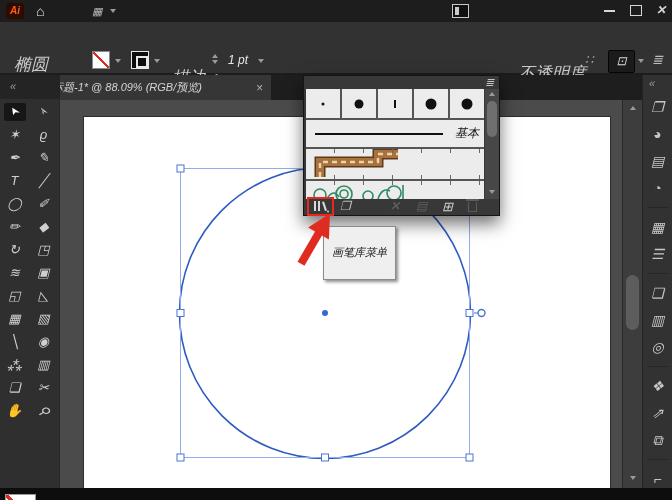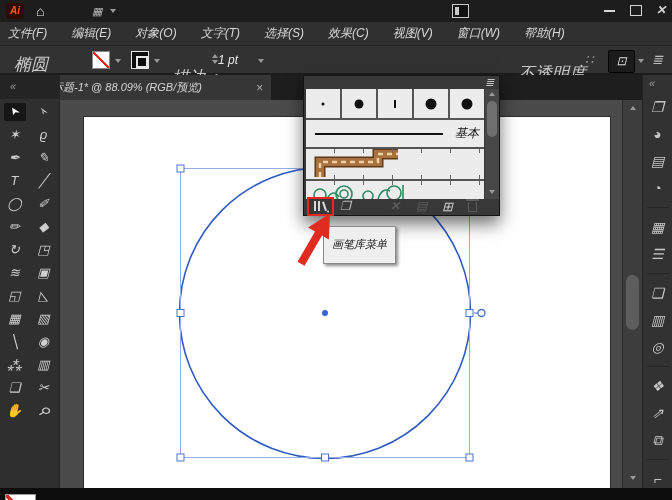--- a/index.html
+++ b/index.html
@@ -37,21 +37,21 @@
   .dotted{border-bottom:1px dotted #8a8a8a;padding-bottom:1px;}
   #tool-name{left:14px;top:7px;}
   #fill-swatch{left:92px;top:5px;width:18px;height:18px;background:
      linear-gradient(to top right,rgba(0,0,0,0) 44%,#d92b20 44%,#d92b20 56%,rgba(0,0,0,0) 56%),#fff;border:1px solid #8a8a8a;box-sizing:border-box;}
   #fill-chev{left:115px;top:13px;}
   #stroke-swatch{left:131px;top:5px;width:18px;height:18px;background:#0d0d0d;border:1px solid #e8e8e8;box-sizing:border-box;}
   #stroke-swatch i{position:absolute;left:4px;top:4px;width:8px;height:8px;border:2px solid #e8e8e8;}
   #stroke-chev{left:154px;top:13px;}
   #stroke-label{left:172px;top:20px;}
   #stepper{left:212px;top:8px;display:flex;flex-direction:column;gap:2px;}
-  #stroke-value{left:218px;top:7px;color:#e8e8e8;font-size:12px;}
+  #stroke-value{left:228px;top:7px;color:#e8e8e8;font-size:12px;}
   #weight-chev{left:258px;top:13px;}
   .preview-dd{height:21px;background:#e6e6e6;border:1px solid #111;display:flex;align-items:center;box-sizing:border-box;}
   #profile-dd{left:302px;top:49px;width:88px;}
   #profile-dd .ln{margin-left:8px;width:46px;height:2px;background:#111;}
   #profile-dd .t{margin-left:auto;margin-right:5px;color:#111;font-size:12px;}
   #profile-chev{left:395px;top:58px;}
   #brush-dd{left:412px;top:49px;width:84px;}
   #brush-dd .ln{margin-left:7px;width:40px;height:2px;background:#111;}
   #brush-dd .t{margin-left:auto;margin-right:5px;color:#111;font-size:12px;}
   #brushdd-chev{left:501px;top:58px;}
@@ -127,21 +127,21 @@
   #libraries-icon{left:36px;top:0px;color:#bdbdbd;font-size:12px;}
   #remove-icon{left:86px;top:0px;color:#5c5c5c;font-size:12px;font-weight:bold;}
   #options-icon{left:112px;top:0px;color:#5c5c5c;font-size:12px;}
   #new-icon{left:138px;top:0px;color:#cfcfcf;font-size:13px;}
   #trash-icon{left:164px;top:3px;width:9px;height:10px;border:1px solid #5c5c5c;border-top:none;box-sizing:border-box;}
   #trash-icon:before{content:"";position:absolute;left:-3px;top:-3px;width:13px;height:2px;background:#5c5c5c;}
 
   
   #red-arrow{left:278px;top:205px;z-index:30;}
   #tooltip{left:323px;top:226px;height:20px;background:#efefef;border:1px solid #8a8a8a;
-     box-shadow:2px 2px 3px rgba(0,0,0,.45);color:#111;font-size:11px;line-height:18px;padding:8px 8px;z-index:25;white-space:nowrap;}
+     box-shadow:2px 2px 3px rgba(0,0,0,.45);color:#111;font-size:11px;line-height:18px;padding:16px 8px;z-index:25;white-space:nowrap;}
 
   
   #statusbar{left:0;top:488px;width:672px;height:12px;background:#0d0d0d;}
 </style>
 </head>
 <body>
 
 <div id="app">
 
   <div id="titlebar" class="abs">
@@ -150,31 +150,20 @@
     <div id="ws-icon" class="abs">▦</div>
     <span id="ws-chev" class="abs chev"></span>
     <div id="docarr-icon" class="abs">
         <i></i>
       </div>
     <div id="win-min" class="abs"></div>
     <div id="win-max" class="abs"></div>
     <div id="win-close" class="abs">✕</div>
   </div>
 
-  <div id="menubar" class="abs">
-      <div class="menu-item">文件(F)</div>
-      <div class="menu-item">编辑(E)</div>
-      <div class="menu-item">对象(O)</div>
-      <div class="menu-item">文字(T)</div>
-      <div class="menu-item">选择(S)</div>
-      <div class="menu-item">效果(C)</div>
-      <div class="menu-item">视图(V)</div>
-      <div class="menu-item">窗口(W)</div>
-      <div class="menu-item">帮助(H)</div>
-    </div>
 
   <div id="optionsbar" class="abs">
     <span id="tool-name" class="abs opt-label">椭圆</span>
     <div id="fill-swatch" class="abs"></div>
     <span id="fill-chev" class="abs chev"></span>
     <div id="stroke-swatch" class="abs">
         <i></i>
       </div>
     <span id="stroke-chev" class="abs chev"></span>
     <span id="stroke-label" class="abs opt-label dotted">描边：</span>

